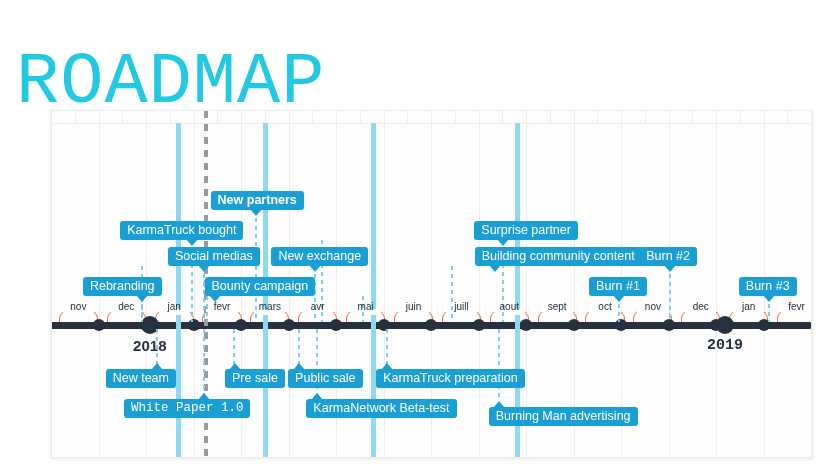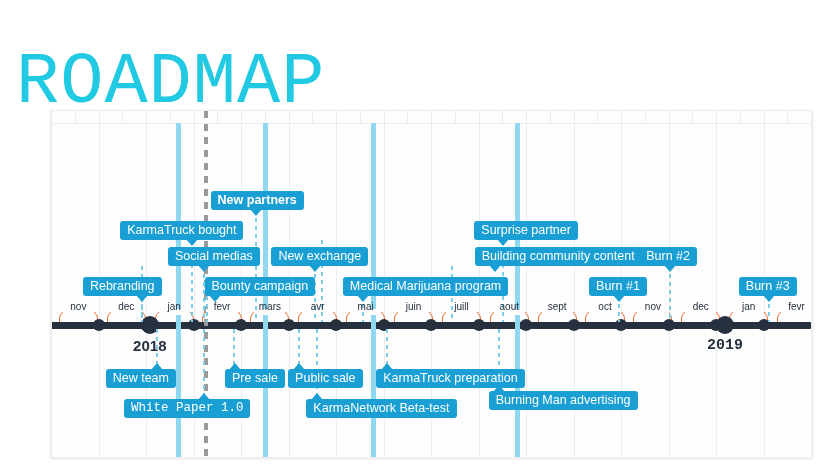--- a/index.html
+++ b/index.html
@@ -269,21 +269,20 @@
       <div class="conn" style="left: 20.1%; top: 155px; height: 56px;"></div>
       <div class="pill down" style="left: 15.4%; top: 136px;">Social medias<span class="tail" style="left: 29.626px;"></span></div>
       <div class="conn" style="left: 27%; top: 99px; height: 112px;"></div>
       <div class="pill down" style="left: 21%; top: 80px; font-weight: bold;">New partners<span class="tail" style="left: 39.48px;"></span></div>
       <div class="conn" style="left: 20.5%; top: 185px; height: 26px;"></div>
       <div class="pill down" style="left: 20.2%; top: 166px;">Bounty campaign<span class="tail" style="left: 4px;"></span></div>
       <div class="conn" style="left: 34.8%; top: 155px; height: 56px;"></div>
       <div class="pill down" style="left: 29%; top: 136px;">New exchange<span class="tail" style="left: 37.964px;"></span></div>
       <div class="conn" style="left: 35.6%; top: 129px; height: 82px;"></div>
       <div class="conn" style="left: 41%; top: 185px; height: 26px;"></div>
-      <div class="pill down" style="left: 38.4%; top: 166px;">Medical Marijuana program<span class="tail" style="left: 13.708px;"></span></div>
       <div class="conn" style="left: 52.8%; top: 155px; height: 56px;"></div>
       <div class="pill down" style="left: 50.1%; top: 136px; margin-left: 43px;">Building community content<span class="tail" style="left: 14.466px;"></span></div>
       <div class="conn" style="left: 59.5%; top: 129px; height: 82px;"></div>
       <div class="pill down" style="left: 55.7%; top: 110px;">Surprise partner<span class="tail" style="left: 22.804px;"></span></div>
       <div class="conn" style="left: 81.4%; top: 155px; height: 56px;"></div>
       <div class="pill down" style="left: 77.4%; top: 136px;">Burn #2<span class="tail" style="left: 24.32px;"></span></div>
       <div class="conn" style="left: 74.8%; top: 185px; height: 26px;"></div>
       <div class="pill down" style="left: 70.8%; top: 166px;">Burn #1<span class="tail" style="left: 24.32px;"></span></div>
       <div class="conn" style="left: 94.5%; top: 185px; height: 26px;"></div>
       <div class="pill down" style="left: 90.5%; top: 166px;">Burn #3<span class="tail" style="left: 24.32px;"></span></div>
@@ -293,15 +292,15 @@
       <div class="pill up" style="left: 9.6%; top: 288px; font-family: Liberation Mono, monospace;">White Paper 1.0<span class="tail" style="left: 73.59px;"></span></div>
       <div class="conn" style="left: 24.1%; top: 218px; height: 40px;"></div>
       <div class="pill up" style="left: 22.9%; top: 258px;">Pre sale<span class="tail" style="left: 4px;"></span></div>
       <div class="conn" style="left: 32.6%; top: 218px; height: 40px;"></div>
       <div class="pill up" style="left: 31.2%; top: 258px;">Public sale<span class="tail" style="left: 4.612px;"></span></div>
       <div class="conn" style="left: 35%; top: 218px; height: 70px;"></div>
       <div class="pill up" style="left: 33.6%; top: 288px;">KarmaNetwork Beta-test<span class="tail" style="left: 4.612px;"></span></div>
       <div class="conn" style="left: 44.2%; top: 218px; height: 40px;"></div>
       <div class="pill up" style="left: 42.8%; top: 258px;">KarmaTruck preparation<span class="tail" style="left: 4.612px;"></span></div>
       <div class="conn" style="left: 59%; top: 218px; height: 70px;"></div>
-      <div class="pill up" style="left: 57.6%; top: 280px;">Burning Man advertising<span class="tail" style="left: 4.612px;"></span></div>
+      <div class="pill up" style="left: 57.6%; top: 296px;">Burning Man advertising<span class="tail" style="left: 4.612px;"></span></div>
     </div>
 </div>
 
 </body></html>

